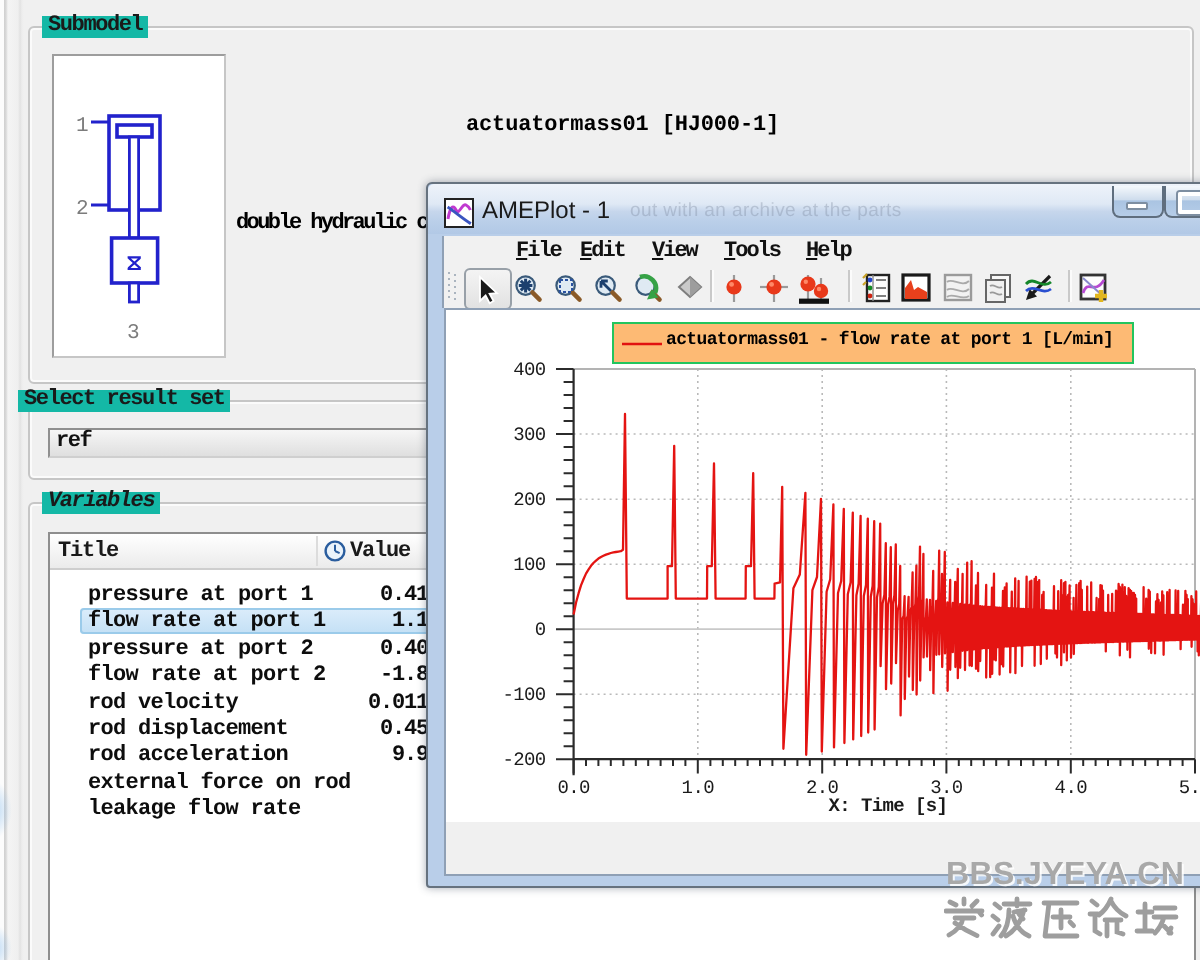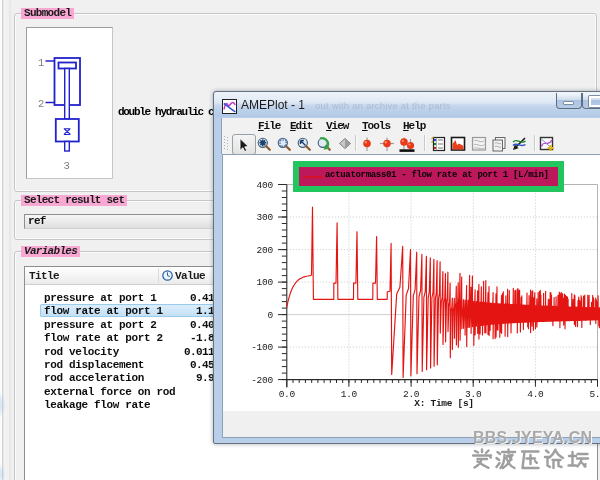--- a/index.html
+++ b/index.html
@@ -1,21 +1,21 @@
 <!DOCTYPE html>
 <html><head>
 <meta charset="utf-8">
 <style>
 html,body{margin:0;padding:0;}
 body{width:600px;height:480px;overflow:hidden;background:#f0f0f0;
  font-family:"Liberation Mono",monospace;}
 #root{position:absolute;left:0;top:0;width:600px;height:480px;overflow:hidden;}
 .ab{position:absolute;}
 .lbl{font:bold 11px "Liberation Mono",monospace;letter-spacing:-0.7px;color:#1a1a1a;
- background:#f9a8d4;padding:0 3px;line-height:11px;}
+ background:#14b8a6;padding:0 3px;line-height:11px;}
 .gb{position:absolute;border:1px solid #c6c6c6;border-radius:3px;
  box-shadow:inset 0 0 0 1px rgba(255,255,255,.7);}
 
 #lstrip{left:0;top:0;width:13px;height:480px;
  background:linear-gradient(to right,#fcfcfc 0,#fcfcfc 2px,#cfcfcf 2px,#d9d9d9 3px,#f4f4f4 4px,#efefef 9px,#e2e2e2 10px,#ededed 11px,#f0f0f0 12px);}
 .glow{position:absolute;width:10px;border-radius:50%;background:radial-gradient(ellipse at left,rgba(120,180,235,.55),rgba(120,180,235,0) 70%);}
 
 #iconbox{left:26px;top:27px;width:85px;height:150px;background:#fff;
  border:1px solid #9d9d9d;border-right-color:#c6c6c6;border-bottom-color:#c6c6c6;}
 
@@ -62,40 +62,40 @@
 #statusbar{position:absolute;left:8px;bottom:5px;right:0;height:26px;background:#f0f0f0;
  border:1px solid #8fa0b5;border-top:none;border-right:none;}
 .tsep{position:absolute;top:2px;width:1px;height:16px;background:#c9c9c9;border-right:1px solid #fbfbfb;}
 .ticon{position:absolute;top:3px;width:16px;height:16px;}
 #abtn{position:absolute;left:9.5px;top:1px;width:22px;height:19px;border:1px solid #98a0a8;
  border-radius:3px;background:linear-gradient(#f4f4f4,#e2e2e2);}
 #thandle{position:absolute;left:2px;top:3px;width:4px;height:15px;
  background-image:repeating-linear-gradient(#aab4bf 0,#aab4bf 1px,transparent 1px,transparent 3px),repeating-linear-gradient(#aab4bf 0,#aab4bf 1px,transparent 1px,transparent 3px);
  background-size:1px 100%,1px 100%;background-position:0 0,3px 1px;background-repeat:no-repeat;}
 
-#legend{position:absolute;left:293px;top:161px;width:259px;height:19px;background:#be185d;
- border:6px solid #22c55e;z-index:5;}
+#legend{position:absolute;left:306px;top:161px;width:259px;height:19px;background:#fdba74;
+ border:1px solid #22c55e;z-index:5;}
 #legend span{position:absolute;left:26px;top:3px;font:bold 9px "Liberation Mono",monospace;letter-spacing:-0.32px;color:#000;white-space:pre;}
 
 #wmtitle{position:absolute;left:315px;top:100px;font:9.5px "Liberation Sans",sans-serif;
  color:rgba(118,130,152,.33);letter-spacing:.2px;z-index:9;}
 #wmbbs{position:absolute;left:473px;top:429px;font:bold 16px "Liberation Sans",sans-serif;
  color:#a9a9a9;letter-spacing:.2px;z-index:9;text-shadow:1px 1px 0 rgba(255,255,255,.85);}
 </style>
 </head>
 <body>
 <div id="root">
  <div class="ab" id="lstrip"></div>
  <div class="glow" style="left:-4px;top:390px;height:30px;"></div>
  <div class="glow" style="left:-4px;top:462px;height:24px;"></div>
 
  <div class="gb" style="left:14px;top:13px;width:581px;height:177px;"></div>
  <span class="lbl ab" style="left:21px;top:8px;">Submodel</span>
  <div class="gb" style="left:14px;top:200px;width:581px;height:38px;"></div>
- <span class="lbl ab" style="left:21px;top:195px;">Select result set</span>
+ <span class="lbl ab" style="left:9px;top:195px;">Select result set</span>
  <div class="gb" style="left:14px;top:251px;width:581px;height:245px;"></div>
  <span class="lbl ab" style="left:21px;top:246px;font-style:italic;">Variables</span>
 
  <div class="ab" id="iconbox"></div>
  <svg class="ab" style="left:30px;top:45px;" width="90" height="135" viewBox="30 45 90 135">
   <g fill="none" stroke="#2222cc" stroke-width="1.8">
    <path d="M45.5,61 H54 M45.5,102.5 H54" stroke-width="1.4"></path>
    <rect x="54.5" y="58" width="25.5" height="47" fill="#fff"></rect>
    <rect x="58.5" y="62.5" width="17.5" height="6" fill="#fff"></rect>
    <rect x="64.7" y="68.5" width="4.6" height="50.5" fill="#fff" stroke-width="1.4"></rect>
@@ -103,20 +103,21 @@
    <rect x="64.7" y="141.5" width="4.6" height="9.5" fill="#fff" stroke-width="1.4"></rect>
    <path d="M63.8,128.7 h6.6 M63.8,134.5 h6.6 M70,129 l-5.8,5.2 M64.4,129 l5.8,5.2" stroke-width="1.1"></path>
   </g>
   <g font-family="Liberation Mono,monospace" font-size="10.5" fill="#7c7c7c">
    <text x="38" y="65.5">1</text>
         <text x="38" y="107">2</text>
         <text x="63.5" y="169">3</text>
   </g>
  </svg>
 
+ <span class="mtxt" style="left:233px;top:57px;letter-spacing:-0.08px;">actuatormass01 [HJ000-1]</span>
  <span class="mtxt" style="left:118px;top:106px;letter-spacing:-1.3px;">double hydraulic ch</span>
 
  <div class="ab" id="combo">ref</div>
 
  <div class="ab" id="vtable">
   <div id="vhead">
    <span class="ht" style="left:4px;">Title</span>
    <svg style="position:absolute;left:137px;top:3px;" width="11" height="11" viewBox="0 0 11 11">
     <circle cx="5.5" cy="5.5" r="4.7" fill="#eaf3fb" stroke="#2a5d9e" stroke-width="1.2"></circle>
     <path d="M5.5,5.5 L5.5,2.4 M5.5,5.5 L7.8,6.6" stroke="#2a5d9e" stroke-width="1"></path>

